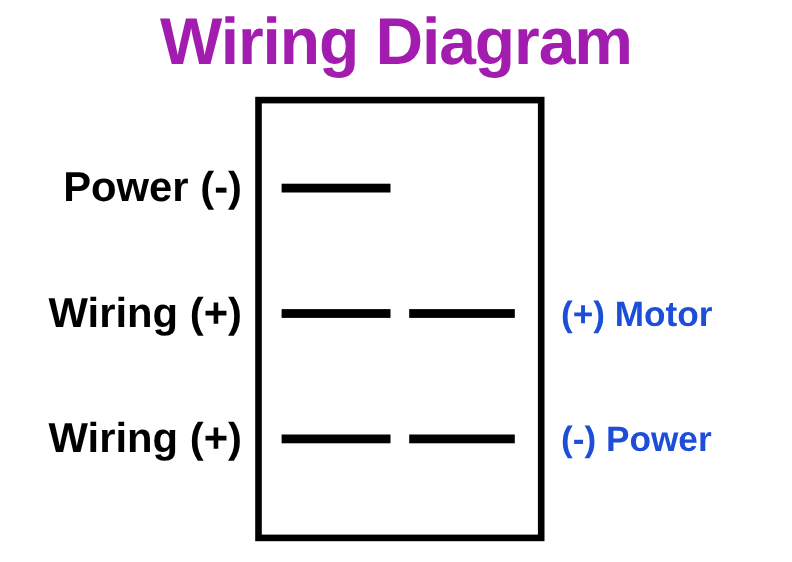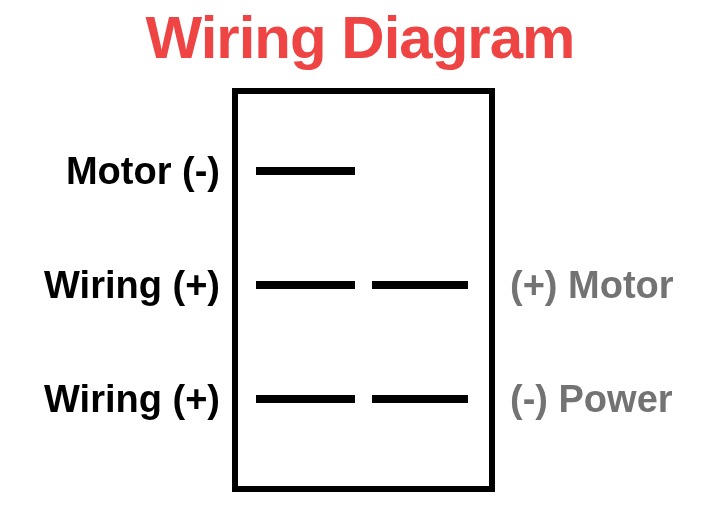--- a/index.html
+++ b/index.html
@@ -23,21 +23,21 @@
 
   
   #diagram-title {
     position: absolute;
     left: 0;
     top: 8px;
     width: 720px;
     text-align: center;
     font-size: 60px;
     font-weight: bold;
-    color: #ef4444;
+    color: #a21caf;
     letter-spacing: -1px;
     line-height: 1;
     white-space: nowrap;
   }
 
   
   #switch-body {
     position: absolute;
     left: 232px;
     top: 88px;
@@ -79,23 +79,23 @@
   
   .label-right {
     position: absolute;
     left: 510px;
     top: 0;
     width: 210px;
     height: 46px;
     display: flex;
     align-items: center;
     justify-content: flex-start;
-    font-size: 38px;
+    font-size: 32px;
     font-weight: bold;
-    color: #737373;
+    color: #1d4ed8;
     white-space: nowrap;
     line-height: 1;
   }
 
   
   .terminal-bar {
     position: absolute;
     top: 19px;
     height: 8px;
     background: #000000;
@@ -106,21 +106,21 @@
 </head>
 <body>
 
 <div id="canvas">
 
   <div id="diagram-title">Wiring Diagram</div>
 
   <div id="switch-body"></div>
 
   <div class="terminal-row row-top">
-    <div class="label-left">Motor (-)</div>
+    <div class="label-left">Power (-)</div>
     <div class="terminal-bar bar-inner-left"></div>
     <div class="label-right"></div>
   </div>
 
   <div class="terminal-row row-middle">
     <div class="label-left">Wiring (+)</div>
     <div class="terminal-bar bar-inner-left"></div>
     <div class="terminal-bar bar-inner-right"></div>
     <div class="label-right">(+) Motor</div>
   </div>

